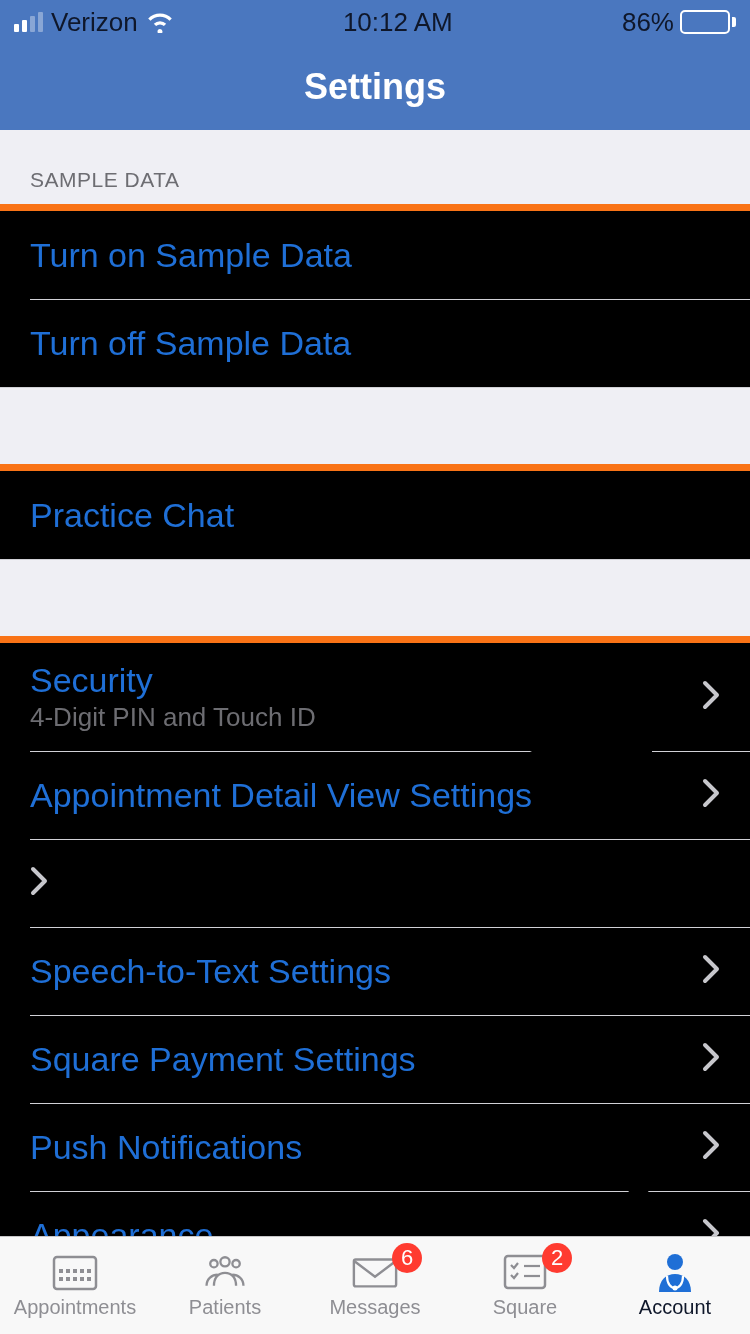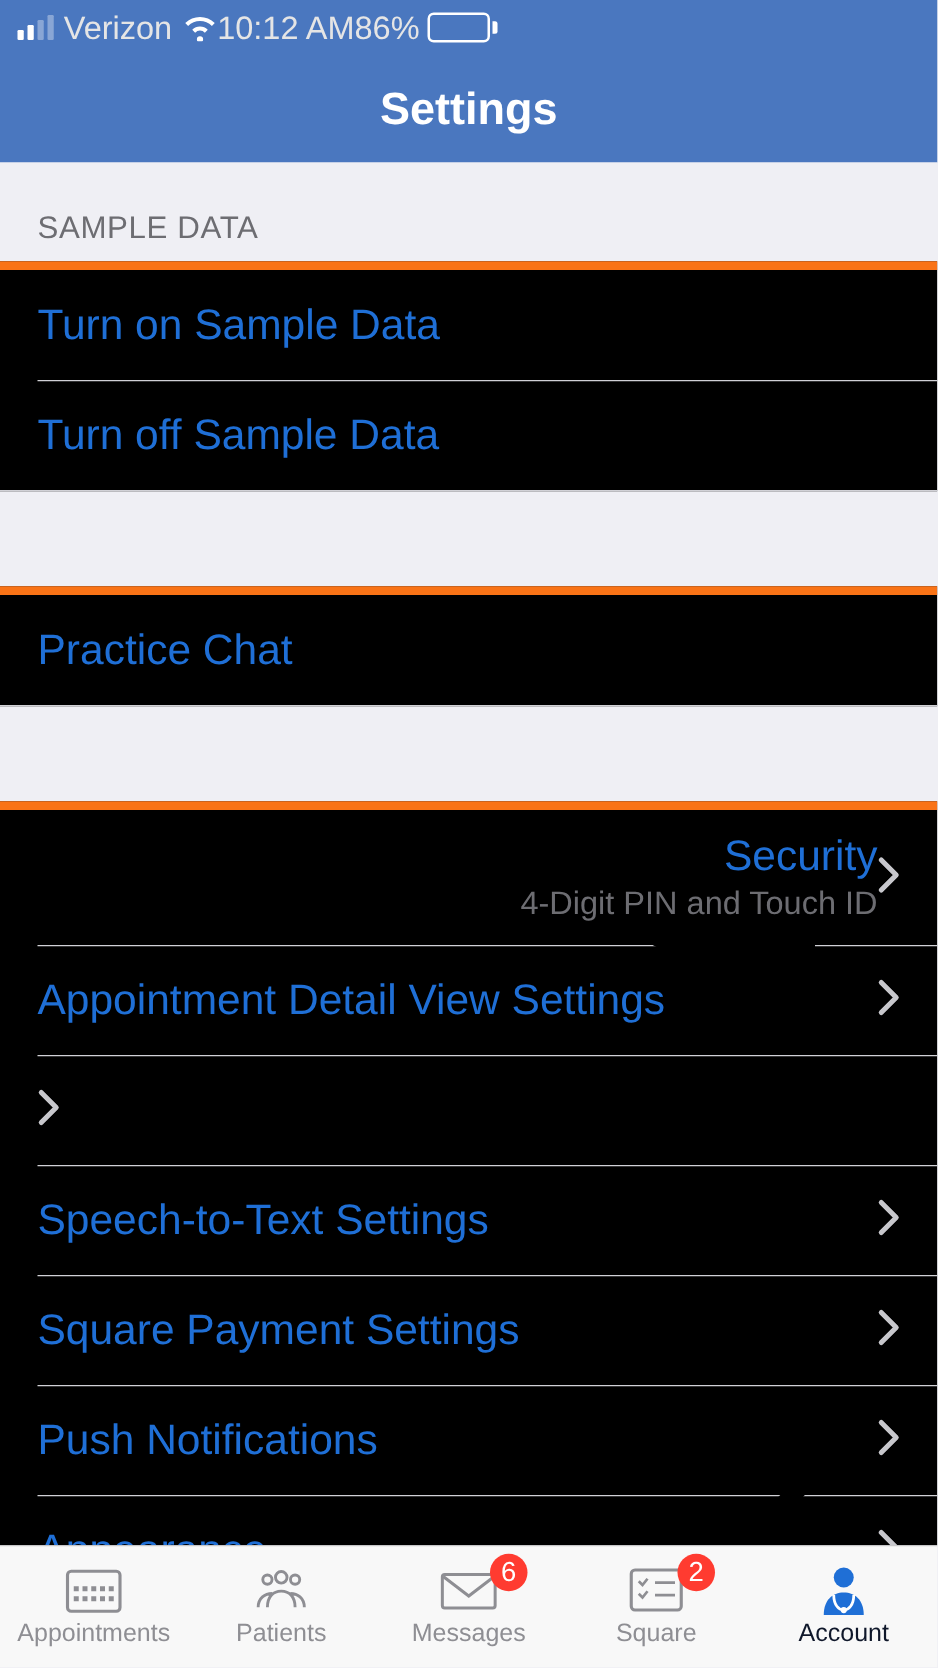--- a/index.html
+++ b/index.html
@@ -1,39 +1,39 @@
 <!DOCTYPE html>
 <html><head>
 <meta charset="utf-8">
 <style>
   * { box-sizing: border-box; margin: 0; padding: 0; }
   html, body { width: 750px; height: 1334px; font-family: -apple-system, "Helvetica Neue", Arial, sans-serif; background: #efeff4; overflow: hidden; }
-  .status-bar { height: 44px; background: #4a77bf; color: #e5e5e5; display: flex; align-items: center; justify-content: flex-start; padding: 0 14px; font-size: 26px; }
+  .status-bar { height: 44px; background: #4a77bf; color: #0f172a; display: flex; align-items: center; justify-content: space-between; padding: 0 14px; font-size: 26px; }
   .status-left { display: flex; align-items: center; gap: 8px; }
   .status-right { display: flex; align-items: center; gap: 6px; }
   .signal-bars { display: inline-flex; align-items: flex-end; gap: 3px; height: 20px; }
   .signal-bars span { width: 5px; background: #fff; border-radius: 1px; }
   .signal-bars span:nth-child(1){height:8px;}
   .signal-bars span:nth-child(2){height:12px;}
   .signal-bars span:nth-child(3){height:16px; background: rgba(255,255,255,0.35);}
   .signal-bars span:nth-child(4){height:20px; background: rgba(255,255,255,0.35);}
   .wifi-icon svg { display:block; }
   .battery { display:flex; align-items:center; }
   .battery-body { width:50px; height:24px; border:2px solid #fff; border-radius:5px; position:relative; padding:2px; }
   .battery-fill { background:#fff; height:100%; border-radius:2px; }
   .battery-tip { width:4px; height:10px; background:#fff; border-radius:0 2px 2px 0; margin-left:2px; }
   .nav-bar { height: 86px; background: #4a77bf; color:#fff; display:flex; align-items:center; justify-content:center; font-size: 36px; font-weight:600; }
   .content { height: calc(1334px - 44px - 86px - 98px); overflow:hidden; background:#efeff4; position:relative; }
-  .section-header { font-size: 25px; color: #6d6d72; padding: 38px 30px 12px; text-transform: uppercase; letter-spacing: 0.5px; }
+  .section-header { font-size: 21px; color: #6d6d72; padding: 38px 30px 12px; text-transform: uppercase; letter-spacing: 0.5px; }
   .list { background:#000000; border-top:7px solid #f97316; border-bottom:1px solid #d1d1d6; }
   .row { min-height: 88px; display:flex; align-items:center; padding: 0 30px; position:relative; }
   .row + .row::before { content:""; position:absolute; top:0; left:30px; right:0; height:1px; background:#d1d1d6; }
   .row-label { font-size: 34px; color:#1f6fd6; flex:1; }
   .row-sub { font-size: 26px; color:#6d6d72; margin-top: 2px; }
-  .row-inner { display:flex; flex-direction:column; flex:1; padding: 18px 0; align-items: flex-end; }
+  .row-inner { display:flex; flex-direction:column; flex:1; padding: 18px 0; }
   .chevron { color:#c7c7cc; }
   .spacer-med { height: 76px; }
   .spacer-lg { height: 76px; }
   .tab-bar { height: 98px; background:#f8f8f8; border-top:1px solid #c6c6c8; display:flex; }
   .tab { flex:1; display:flex; flex-direction:column; align-items:center; justify-content:center; gap:4px; color:#8e8e93; font-size:20px; position:relative; }
   .tab.active { color:#0f172a; }
   .tab-icon { width:48px; height:40px; display:flex; align-items:center; justify-content:center; }
   .badge { position:absolute; top:6px; right:28px; min-width:30px; height:30px; border-radius:15px; background:#ff3b30; color:#fff; font-size:22px; display:flex; align-items:center; justify-content:center; padding:0 6px; font-weight:500; }
   .arrow-annot { position:absolute; pointer-events:none; }
   .arrow1 { top: 606px; left: 522px; }

